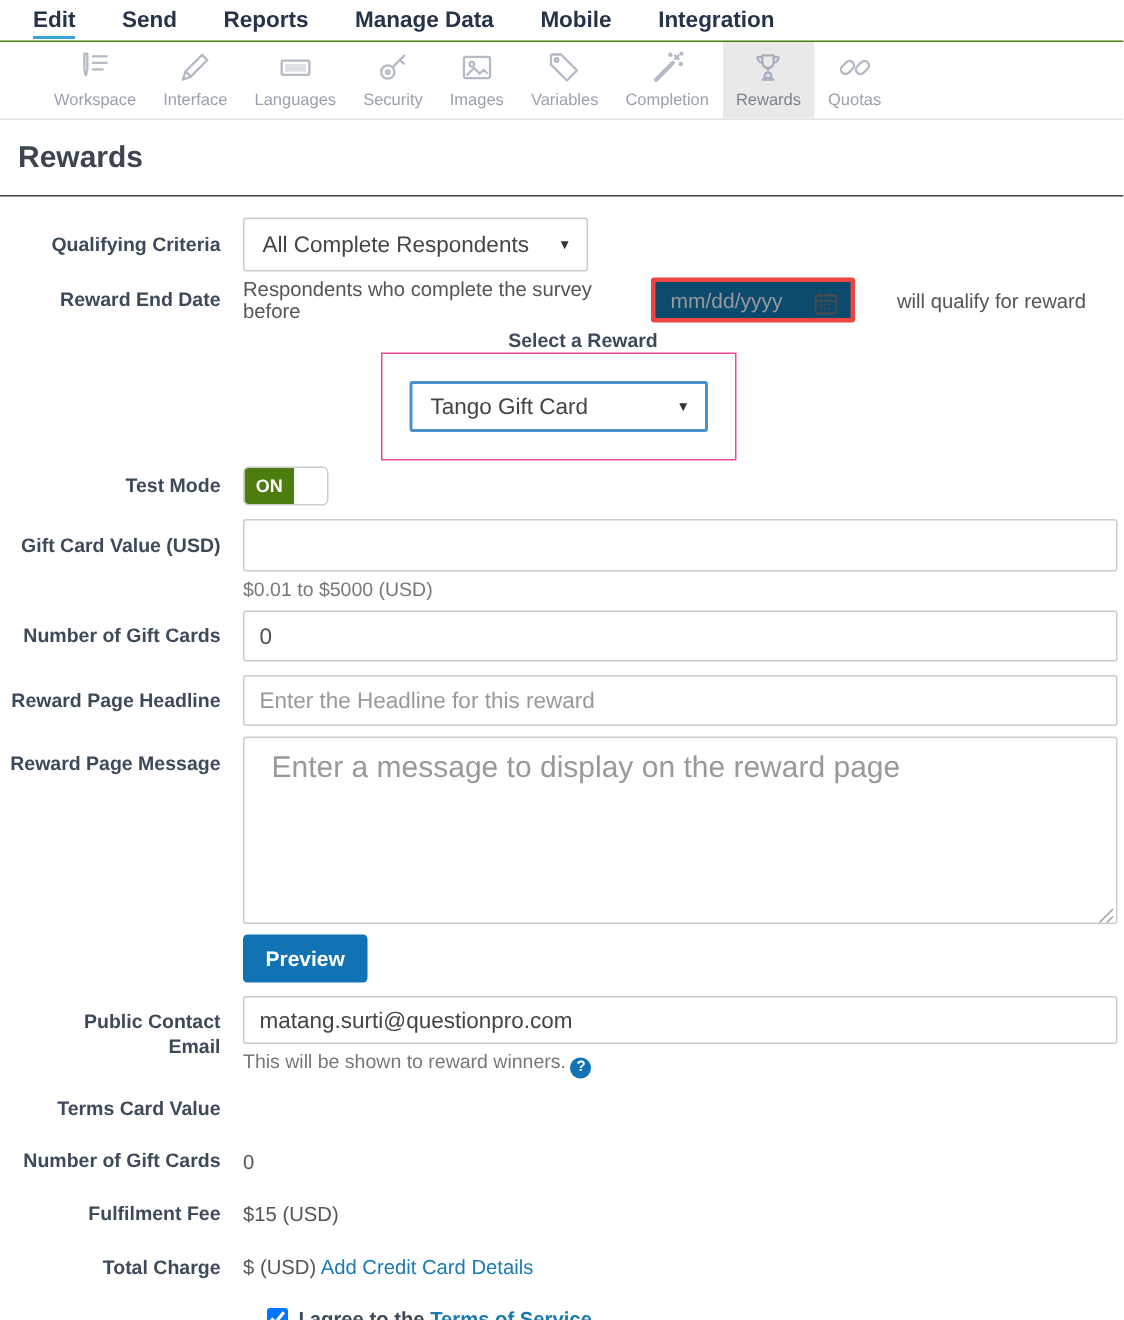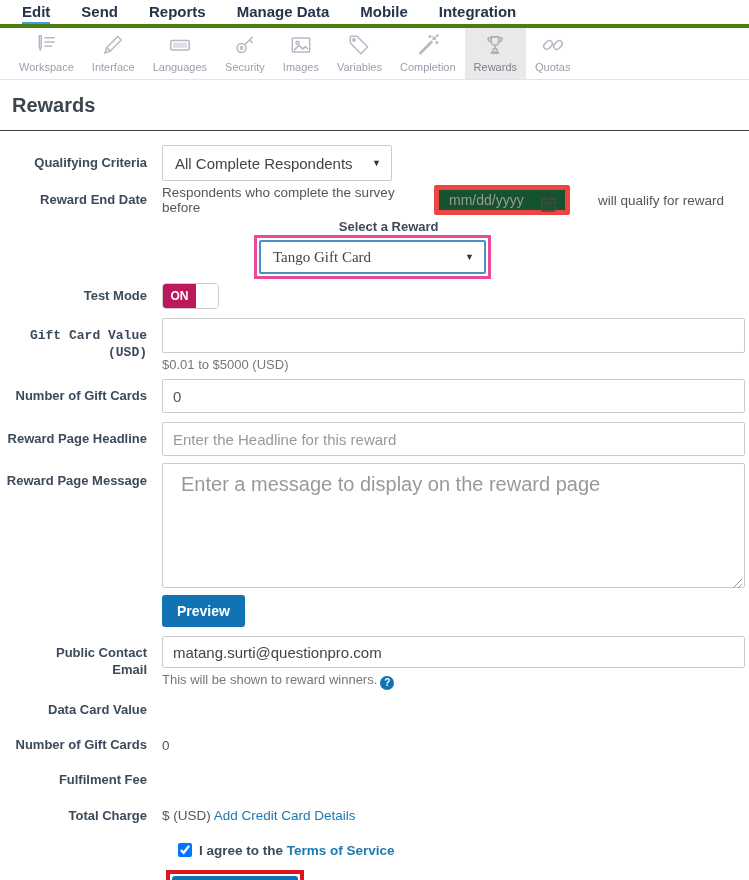--- a/index.html
+++ b/index.html
@@ -5,31 +5,31 @@
   * { box-sizing: border-box; margin: 0; padding: 0; }
   html,body { background:#fff; }
   body {
     width: 749px; height: 880px; overflow: hidden;
     font-family: "Liberation Sans", sans-serif;
     color:#555;
   }
   
   .topnav {
     display:flex; align-items:center; height:28px;
-    padding-left:22px; border-bottom:4px solid #4d7c0f; background:#fff;
+    padding-left:22px; border-bottom:1px solid #4d7c0f; background:#fff;
   }
   .topnav .nav-item {
     margin-right:31px; font-size:15px; font-weight:bold; color:#26344a;
     text-decoration:none; cursor:pointer; padding:4px 0 5px 0; line-height:1;
   }
   .topnav .nav-item.active { border-bottom:2px solid #3aa3dc; padding-bottom:3px; }
   
   .toolbar {
     display:flex; align-items:stretch; height:52px;
-    border-bottom:1px solid #e3e3e3; padding-left:10px; background:#fff;
+    border-bottom:1px solid #e3e3e3; padding-left:27px; background:#fff;
   }
   .tb-item {
     display:flex; flex-direction:column; align-items:center; justify-content:flex-end;
     padding:5px 9px 6px 9px; cursor:pointer; color:#b3bac6;
   }
   .tb-item.selected { background:#e9e9e9; color:#a9b0bb; }
   .tb-item .tb-label { font-size:11px; color:#9aa1ad; margin-top:3px; white-space:nowrap; }
   .tb-item.selected .tb-label { color:#7b828c; }
   .tb-icon { width:26px; height:26px; display:block; }
   .tb-icon svg { width:26px; height:26px; stroke:currentColor; fill:none; stroke-width:1.4; stroke-linecap:round; stroke-linejoin:round; }
@@ -60,38 +60,38 @@
     padding:0 10px; font-size:15px; color:#555; font-family:"Liberation Sans",sans-serif;
     background:#fff;
   }
   .txt-input::placeholder, textarea::placeholder { color:#999; opacity:1; }
   .hint { font-size:13px; color:#777; margin-top:4px; }
   .inline-text { font-size:13.5px; color:#555; }
   
   .prefix { width:272px; flex:none; }
   .date-wrap {
     position:relative; width:136px; height:30px; flex:none;
-    border:5px solid #ef4444; border-radius:2px; background:#14532d;
+    border:3px solid #ef4444; border-radius:2px; background:#0c4a6e;
     display:flex; align-items:center; padding:0 30px 0 10px;
   }
   .date-ph { font-size:14px; color:#999; }
   .cal-icon { position:absolute; right:8px; top:6px; width:17px; height:17px; }
   .cal-icon svg { width:17px; height:17px; stroke:#4a4a4a; fill:none; stroke-width:1.3; }
   .suffix { margin-left:28px; }
   
-  .red-box { border:3px solid #ec4899; padding:2px; display:inline-block;font-family:Liberation Serif, serif; }
+  .red-box { border:1px solid #ec4899; padding:18px; display:inline-block; }
   .select-redbox { width:237px; }
   .blue-border { border:2px solid #4a90c9 !important; height:34px; }
   
   .toggle {
     display:inline-flex; width:57px; height:26px; border:1px solid #ccc;
     border-radius:4px; overflow:hidden; cursor:pointer; background:#fff;
   }
   .toggle .on {
-    width:33px; background:#be185d; color:#fff; font-size:12px; font-weight:bold;
+    width:33px; background:#4d7c0f; color:#fff; font-size:12px; font-weight:bold;
     display:flex; align-items:center; justify-content:center;
   }
   .toggle .knob { flex:1; background:#fff; }
   
   .ta-wrap { position:relative; }
   textarea.msg {
     width:100%; height:125px; border:1px solid #ccc; border-radius:2px;
     padding:9px 18px; font-size:20px; color:#555; resize:none;
     font-family:"Liberation Sans",sans-serif; display:block;
   }
@@ -264,21 +264,21 @@
     <div class="lbl">Test Mode</div>
     <div class="ctrl">
       <div class="toggle">
         <span class="on">ON</span>
         <span class="knob"></span>
       </div>
     </div>
   </div>
 
   <div class="row top" style="margin-bottom:7px;">
-    <div class="lbl" style="padding-top:10px;font-family:Liberation Mono, monospace;">Gift Card Value (USD)</div>
+    <div class="lbl" style="padding-top:10px;">Gift Card Value (USD)</div>
     <div class="ctrl">
       <input class="txt-input" style="height: 35px;" value="">
       <div class="hint">$0.01 to $5000 (USD)</div>
     </div>
   </div>
 
   <div class="row" style="margin-bottom:9px;">
     <div class="lbl">Number of Gift Cards</div>
     <div class="ctrl">
       <input class="txt-input" value="0" style="">
@@ -310,29 +310,30 @@
     <div class="lbl" style="padding-top:9px;padding-left:44px;">Public Contact Email</div>
     <div class="ctrl">
       <input class="txt-input" style="height: 32px; color: rgb(68, 68, 68);" value="matang.surti@questionpro.com">
       <div class="hint">
         <span>This will be shown to reward winners.</span><span class="help-icon">?</span>
       </div>
     </div>
   </div>
 
   <div class="row summary-row">
-    <div class="lbl">Data Card Value</div>
+    <div class="lbl">Terms Card Value</div>
     <div class="ctrl summary-val"></div>
   </div>
   <div class="row summary-row">
     <div class="lbl">Number of Gift Cards</div>
     <div class="ctrl summary-val">0</div>
   </div>
   <div class="row summary-row">
     <div class="lbl">Fulfilment Fee</div>
+    <div class="ctrl summary-val">$15 (USD)</div>
   </div>
   <div class="row summary-row">
     <div class="lbl">Total Charge</div>
     <div class="ctrl summary-val">
       <span>$ (USD)</span>
       <a class="link">Add Credit Card Details</a>
     </div>
   </div>
 
   <div class="agree-row">

